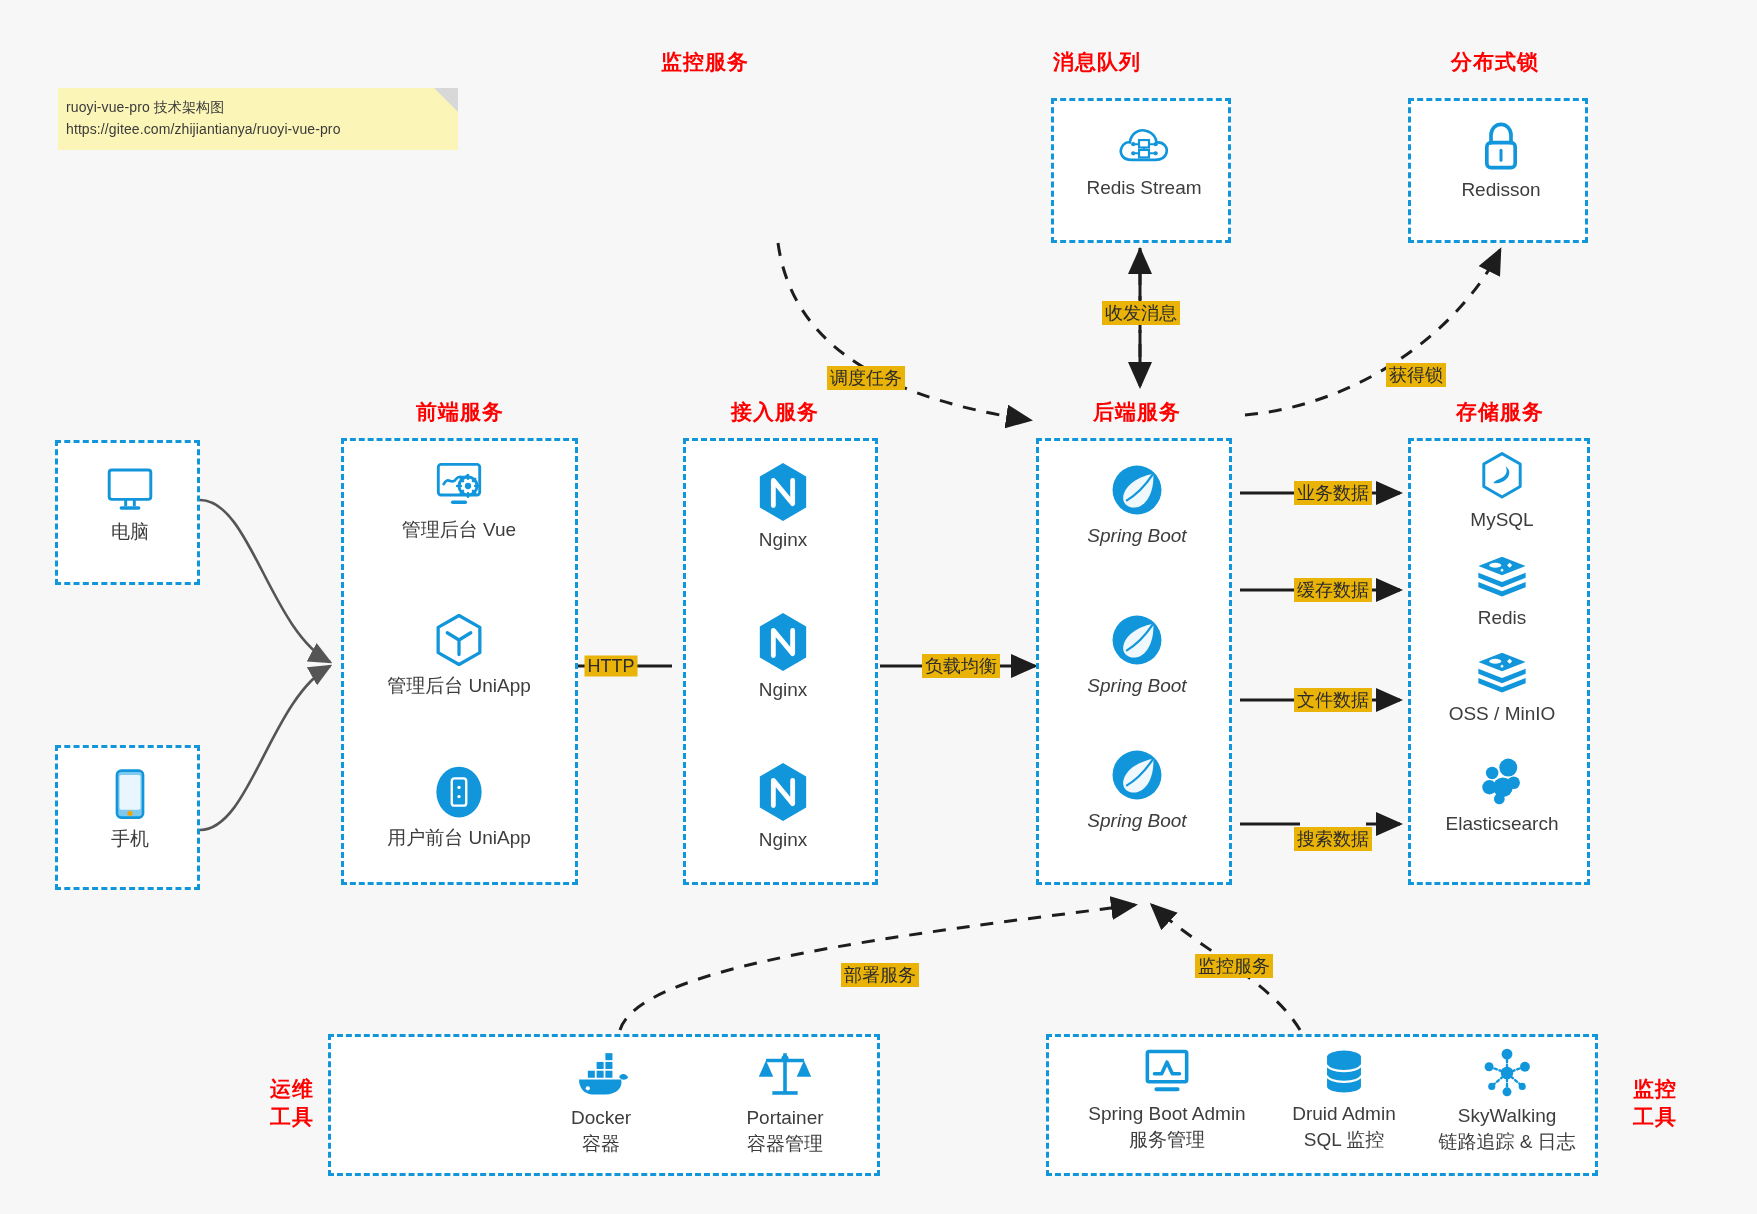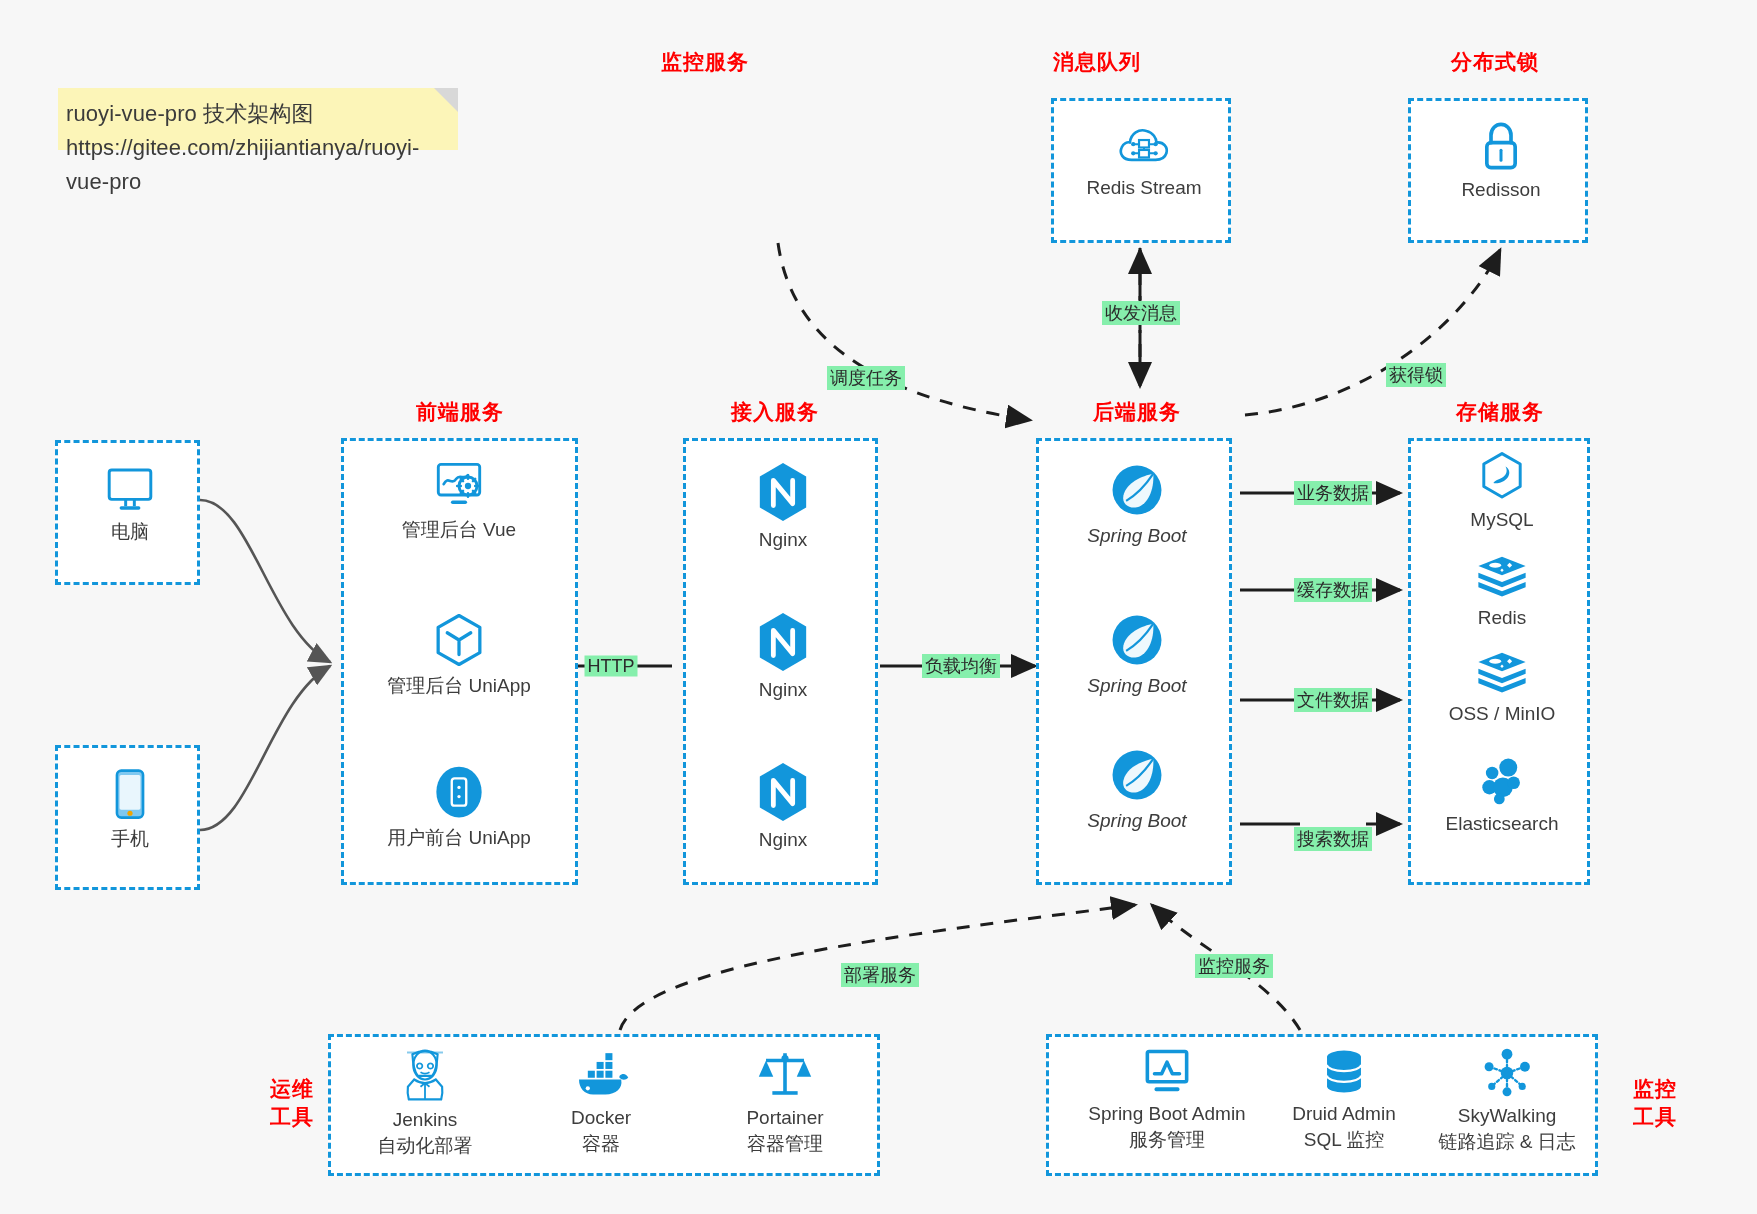--- a/index.html
+++ b/index.html
@@ -23,21 +23,21 @@
     box-shadow: none;
   }
   .note .fold {
     position: absolute; right: 0; top: 0;
     width: 0; height: 0;
     border-left: 24px solid transparent;
     border-top: 24px solid #d8d8d8;
   }
   .note .txt {
     position: absolute; left: 8px; top: 9px; right: 6px;
-    font-size: 22px; color: #3b3b3b; line-height: 1.55;
+    font-size: 14px; color: #3b3b3b; line-height: 1.55;
     letter-spacing: .1px;
   }
 
   
   .box {
     position: absolute;
     border: 3px dashed #1296db;
     background: #ffffff;
     box-sizing: border-box;
   }
@@ -72,21 +72,21 @@
     white-space: nowrap;
   }
   .node .cap2 { font-size: 19px; color: #3d3d3d; line-height: 1.35; white-space: nowrap;}
   .icon { display: block; margin: 0 auto; }
 
   
   .elabel {
     position: absolute;
     font-size: 18px;
     color: #2b2b2b;
-    background: #86efac;
+    background: #eab308;
     padding: 0 3px;
     white-space: nowrap;
     transform: translate(-50%, -50%);
   }
 </style>
 </head>
 <body>
 
 <div id="canvas">
 
@@ -326,33 +326,20 @@
       </svg>
       <div class="cap">Elasticsearch</div>
     </div>
   </div>
 
   <div class="gtitle side" style="left:262px; top:1075px;">
     <div>运维</div>
     <div>工具</div>
   </div>
   <div class="box" style="left:328px; top:1034px; width:552px; height:142px;">
-    <div class="node" style="left:14px; top:10px; width:160px;">
-      <svg class="icon" width="54" height="56" viewBox="0 0 60 62">
-        <path d="M16 8 Q17 26 22 32 L38 32 Q43 26 44 8 Q30 1 16 8 Z" fill="none" stroke="#1296db" stroke-width="2.4"></path>
-        <ellipse cx="30" cy="20" rx="13" ry="16" fill="none" stroke="#1296db" stroke-width="2.4"></ellipse>
-        <path d="M24 18 a3 3 0 1 0 0.1 0 M36 18 a3 3 0 1 0 0.1 0" fill="none" stroke="#1296db" stroke-width="2"></path>
-        <path d="M25 28 Q30 31 35 28" fill="none" stroke="#1296db" stroke-width="2"></path>
-        <path d="M18 36 Q30 44 42 36 L49 44 Q50 52 48 58 L12 58 Q10 52 11 44 Z" fill="none" stroke="#1296db" stroke-width="2.4"></path>
-        <path d="M30 40 L30 58 M25 44 L30 40 L35 44" fill="none" stroke="#1296db" stroke-width="2"></path>
-        <path d="M10 6 L50 6" stroke="#1296db" stroke-width="2" opacity="0.5"></path>
-      </svg>
-      <div class="cap">Jenkins</div>
-      <div class="cap2">自动化部署</div>
-    </div>
 
     <div class="node" style="left:190px; top:14px; width:160px;">
       <svg class="icon" width="58" height="50" viewBox="0 0 66 56">
         <rect x="18" y="22" width="8" height="8" fill="#1296db"></rect>
         <rect x="28" y="22" width="8" height="8" fill="#1296db"></rect>
         <rect x="38" y="22" width="8" height="8" fill="#1296db"></rect>
         <rect x="28" y="12" width="8" height="8" fill="#1296db"></rect>
         <rect x="38" y="12" width="8" height="8" fill="#1296db"></rect>
         <rect x="38" y="2" width="8" height="8" fill="#1296db"></rect>
         <path d="M8 32 L56 32 C 58 42 50 49 38 49 L24 49 C 14 49 8 42 8 32 Z" fill="#1296db"></path>

